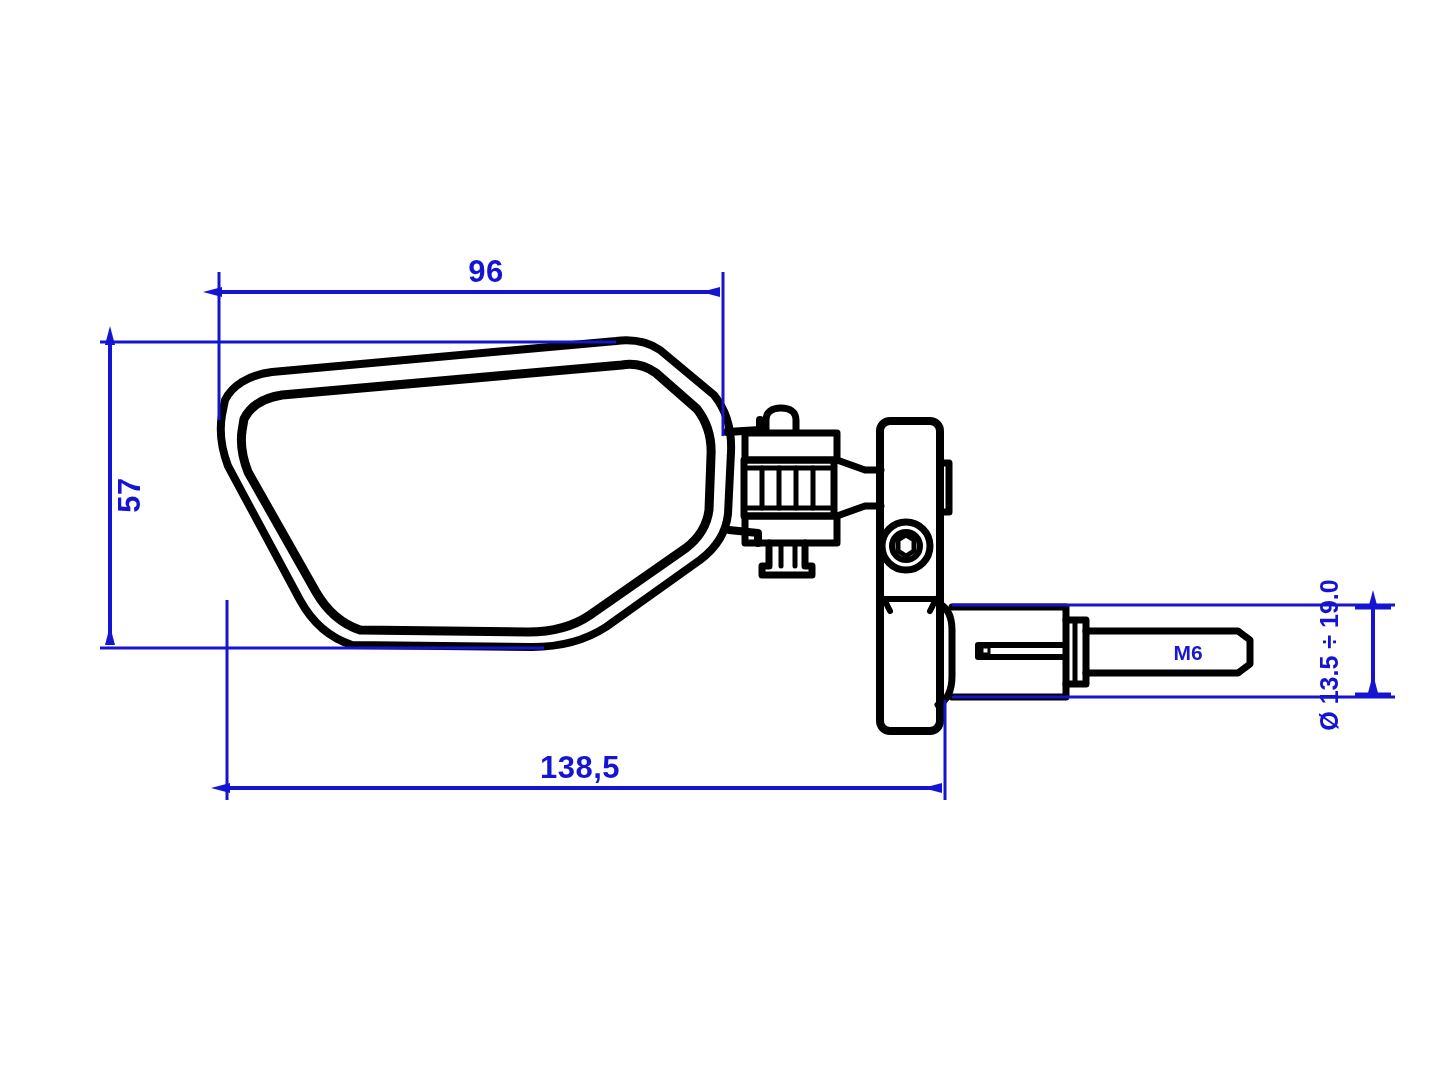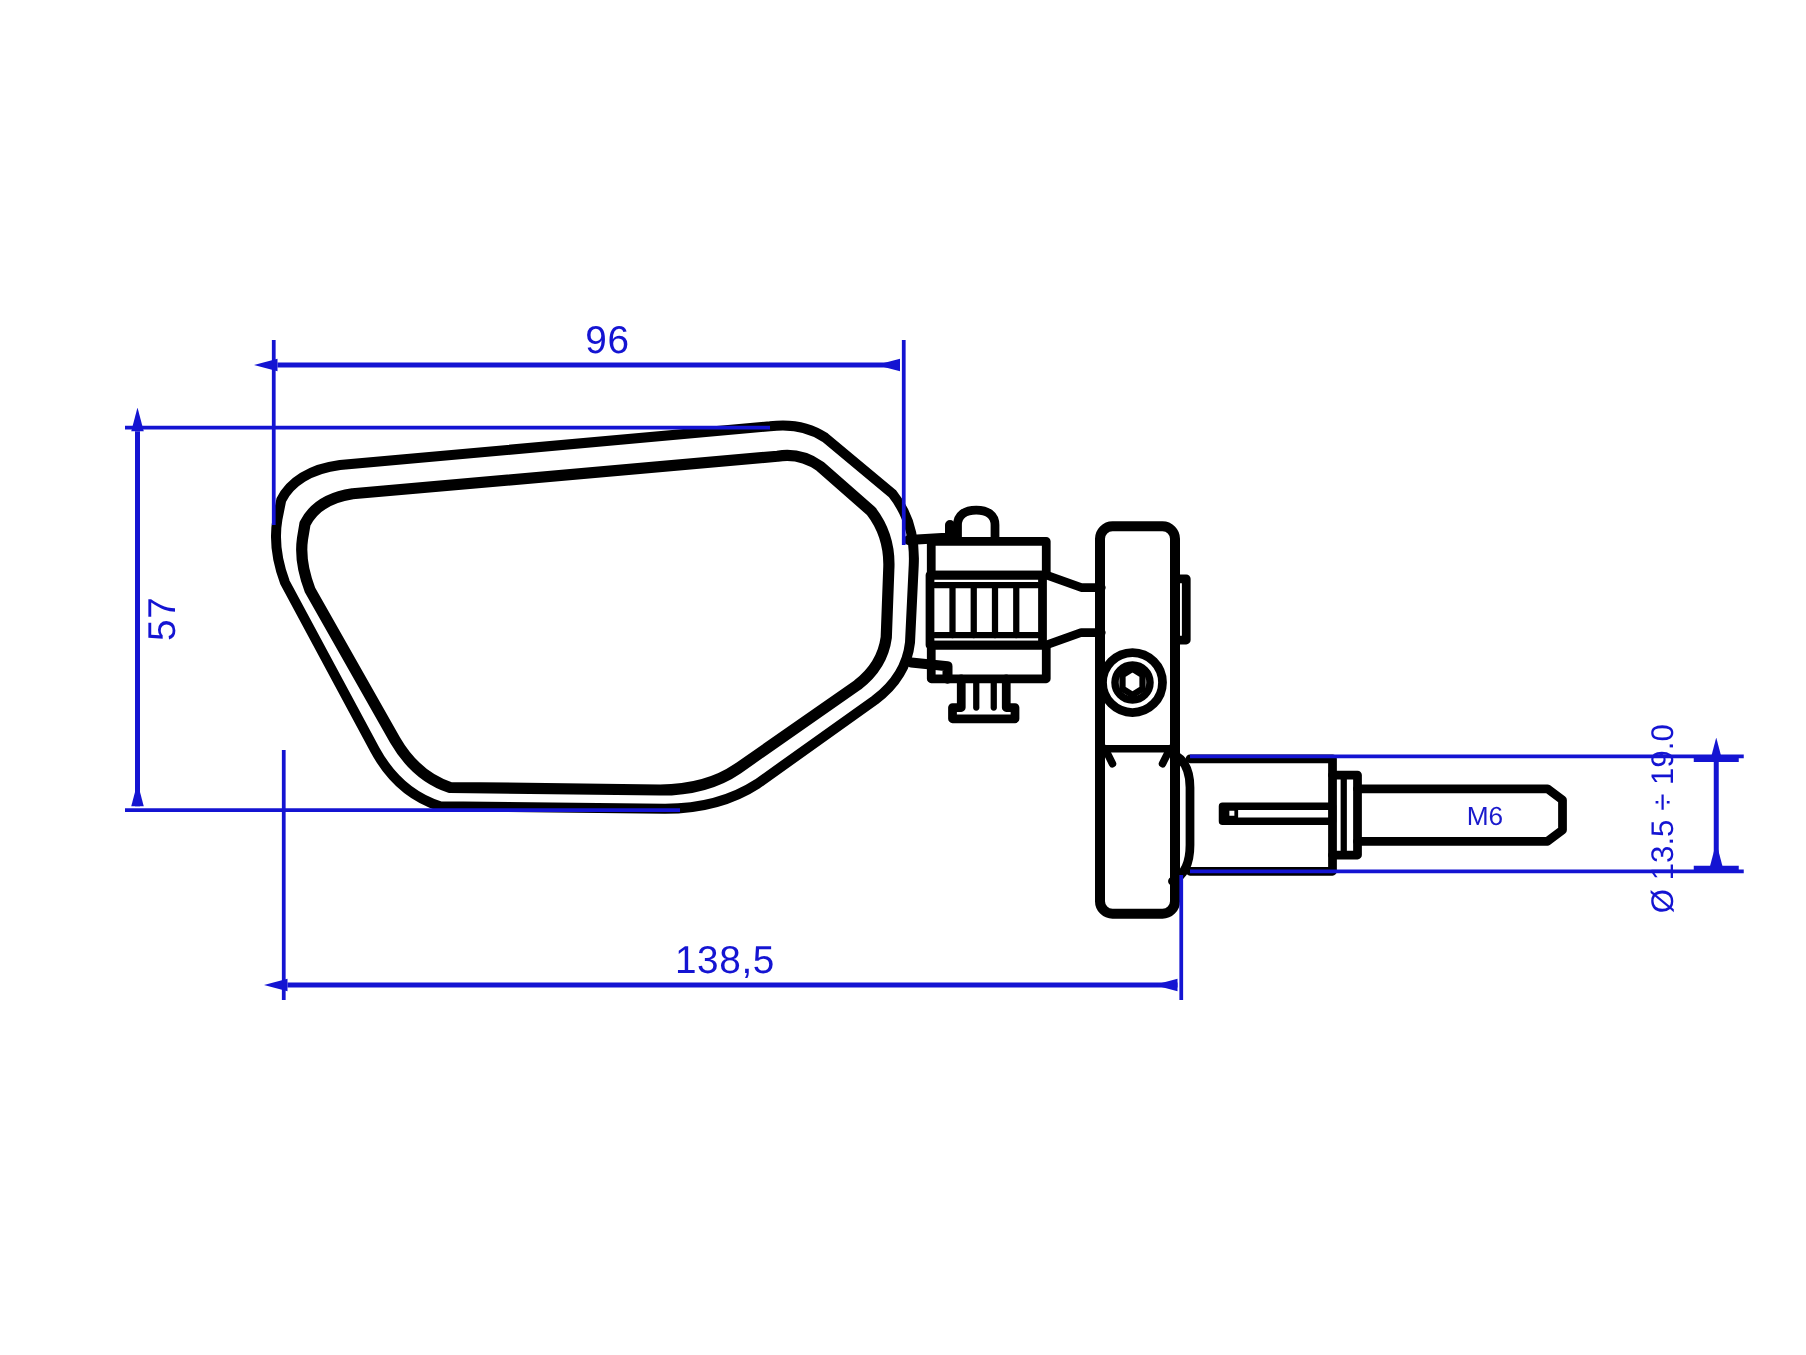--- a/index.html
+++ b/index.html
@@ -9,20 +9,21 @@
   }
   body {
     font-family: "Liberation Sans", sans-serif;
   }
   #drawing-root {
     position: relative;
     width: 1445px;
     height: 832px;
     background: #ffffff;
     overflow: hidden;
+    font-weight: bold;
   }
   #drawing-svg {
     display: block;
     width: 1445px;
     height: 1084px;
   }
   .dim-text {
     font-family: "Liberation Sans", sans-serif;
     font-size: 31px;
     fill: #1414d2;

